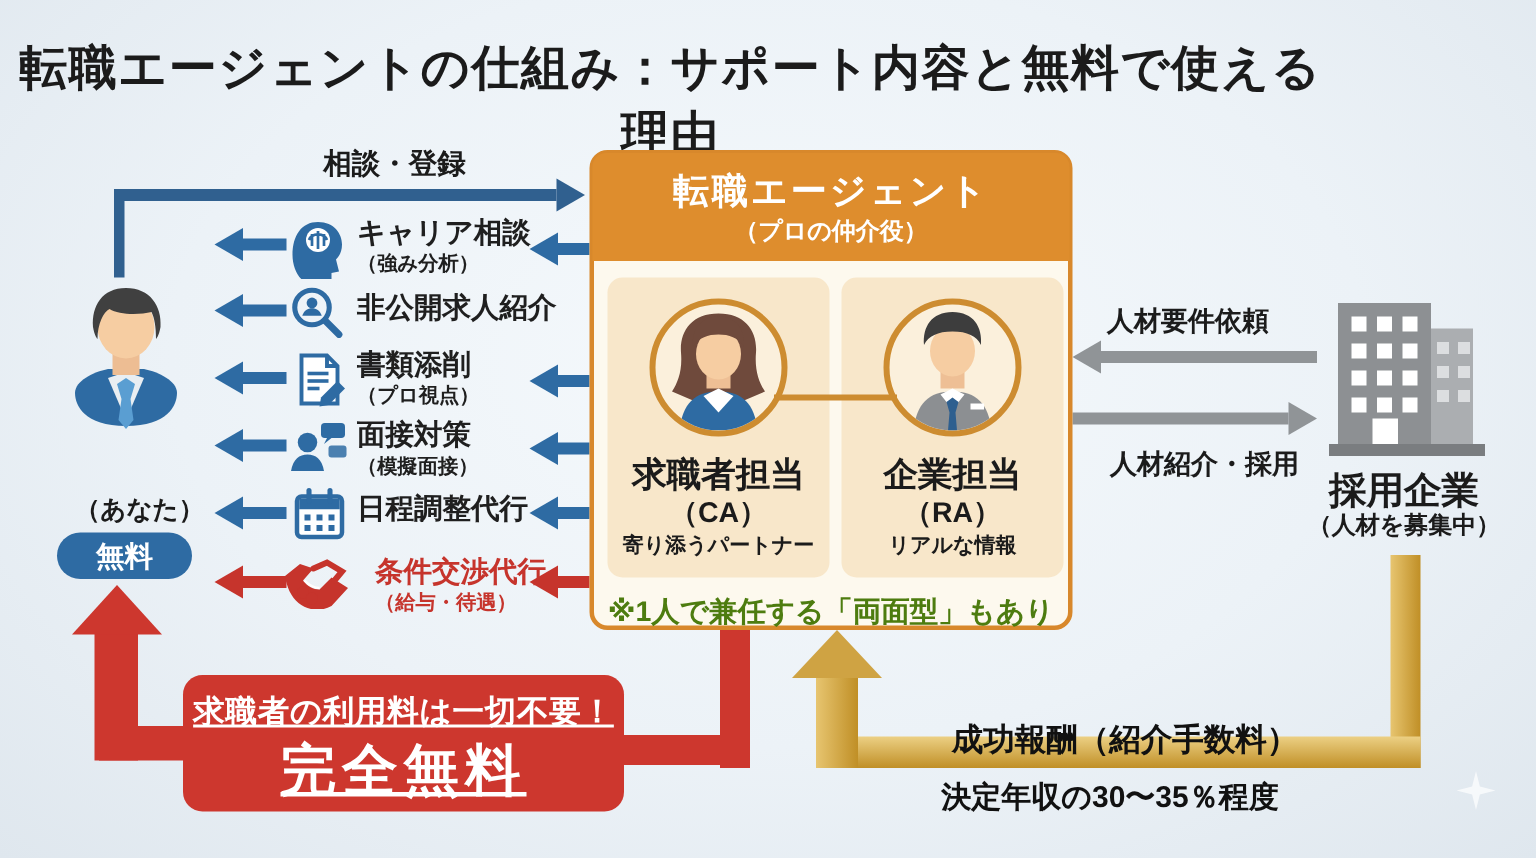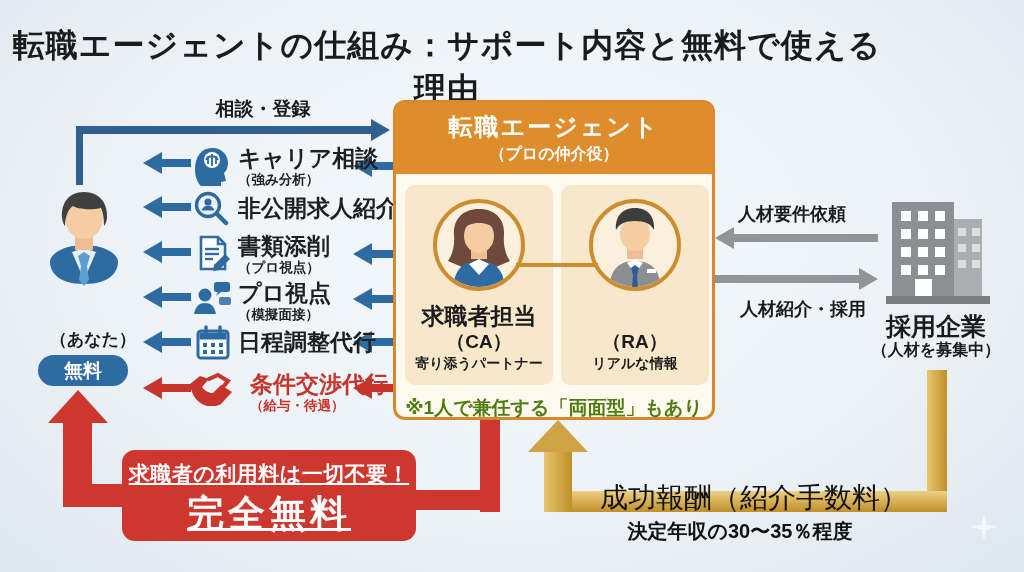--- a/index.html
+++ b/index.html
@@ -15,21 +15,21 @@
 
   
   .arrow{display:flex;align-items:center;}
   .a-head-l{width:0;height:0;border-top:11px solid transparent;border-bottom:11px solid transparent;
     border-right:19px solid var(--c);}
   .a-head-r{width:0;height:0;border-top:11px solid transparent;border-bottom:11px solid transparent;
     border-left:19px solid var(--c);}
   .a-bar{height:8px;background:var(--c);flex:1;}
 
   
-  .svc-label{font-size:23px;font-weight:bold;color:#1f1f1f;line-height:1.08;white-space:nowrap;}
+  .svc-label{font-size:19px;font-weight:bold;color:#1f1f1f;line-height:1.08;white-space:nowrap;}
   .svc-sub{font-size:13.5px;font-weight:bold;color:#1f1f1f;white-space:nowrap;}
   .svc-red .svc-label,.svc-red .svc-sub{color:#c6342c;}
 
   
   .seeker-name{font-size:25px;font-weight:bold;color:#1b1b1b;}
   .seeker-sub{font-size:17px;font-weight:bold;color:#1b1b1b;}
   .badge{background:#2e6ba3;color:#fff;font-size:19px;font-weight:bold;border-radius:16px;
     display:flex;align-items:center;justify-content:center;}
 
   
@@ -58,21 +58,21 @@
   
   .red{background:#cd372e;}
   .banner{left:122px;top:450px;width:294px;height:91px;background:#cd372e;border-radius:13px;
     color:#fff;text-align:center;z-index:4;text-decoration:underline;}
   .banner-l1{font-size:21px;font-weight:bold;margin-top:10px;letter-spacing:0.5px;white-space:nowrap;}
   .banner-l2{font-size:37px;font-weight:bold;margin-top:1px;letter-spacing:4px;}
 
   
   .gold-v{background:linear-gradient(to right,#e7c570,#c08f26);}
   .gold-h{background:linear-gradient(to bottom,#ecd084,#c08f26);}
-  .fee-lbl{font-size:28px;font-weight:normal;color:#111;white-space:nowrap;}
+  .fee-lbl{font-size:21px;font-weight:bold;color:#111;white-space:nowrap;}
   .fee-det{font-size:20px;font-weight:bold;color:#111;white-space:nowrap;}
 
   .sparkle{left:971px;top:514px;width:26px;height:26px;opacity:.7;
     background:#fff;clip-path:polygon(50% 0,60% 40%,100% 50%,60% 60%,50% 100%,40% 60%,0 50%,40% 40%);}
 </style>
 </head>
 <body>
 
 <div class="stage">
 
@@ -177,21 +177,21 @@
       <div class="a-bar"></div>
     </div>
   <svg class="abs" style="left:192px;top:280px;" width="40" height="38" viewBox="0 0 40 38">
     <rect x="22" y="2" width="16" height="10" rx="2.5" fill="#2e6ba3"></rect>
     <path d="M26 12 l-2 4 5-4z" fill="#2e6ba3"></path>
     <rect x="27" y="17" width="12" height="8" rx="2" fill="#2e6ba3" opacity="0.85"></rect>
     <circle cx="13" cy="15" r="6.5" fill="#2e6ba3"></circle>
     <path d="M2 34 c1.5-8 5.5-11 11-11 s9.5 3 11 11 z" fill="#2e6ba3"></path>
   </svg>
   <div class="abs" style="left:238px;top:281px;">
-    <div class="svc-label">プロ視点</div>
+    <div class="svc-label">面接対策</div>
     <div class="svc-sub">（模擬面接）</div>
   </div>
 
   <div class="abs arrow" style="--c:#2e6ba3;left:143px;top:331px;width:48px;height:22px;">
       <div class="a-head-l"></div>
       <div class="a-bar"></div>
     </div>
   <div class="abs arrow" style="--c:#2e6ba3;left:353px;top:331px;width:40px;height:22px;">
       <div class="a-head-l"></div>
       <div class="a-bar"></div>
@@ -264,20 +264,21 @@
         <svg width="84" height="84" viewBox="0 0 84 84">
           <rect x="34" y="40" width="16" height="16" fill="#eebf95"></rect>
           <ellipse cx="42" cy="31" rx="15" ry="17" fill="#f6cda2"></ellipse>
           <path d="M42 5 C28 5 22 15 23 27 c3-6 9-9 19-9 s16 3 19 9 C62 15 56 5 42 5z" fill="#3d3d3d"></path>
           <path d="M42 58 c-16 0-24 8-26 26 h52 c-2-18-10-26-26-26z" fill="#8c8f92"></path>
           <path d="M42 56 l-8 4 8 10 8-10z" fill="#fff"></path>
           <path d="M42 62 l-4 3 2 7 -1 12 3 4 3-4 -1-12 2-7z" fill="#2e5f8f"></path>
           <rect x="54" y="66" width="9" height="4" fill="#fff"></rect>
         </svg>
       </div>
+      <div class="p-title">企業担当</div>
       <div class="p-code">（RA）</div>
       <div class="p-desc">リアルな情報</div>
     </div>
 
     <div class="agent-note">※1人で兼任する「両面型」もあり</div>
   </div>
 
   <div class="abs gray-lbl" style="left:738px;top:202px;">人材要件依頼</div>
   <div class="abs arrow" style="--c:#909497;left:715px;top:227px;width:163px;height:22px;">
       <div class="a-head-l"></div>

